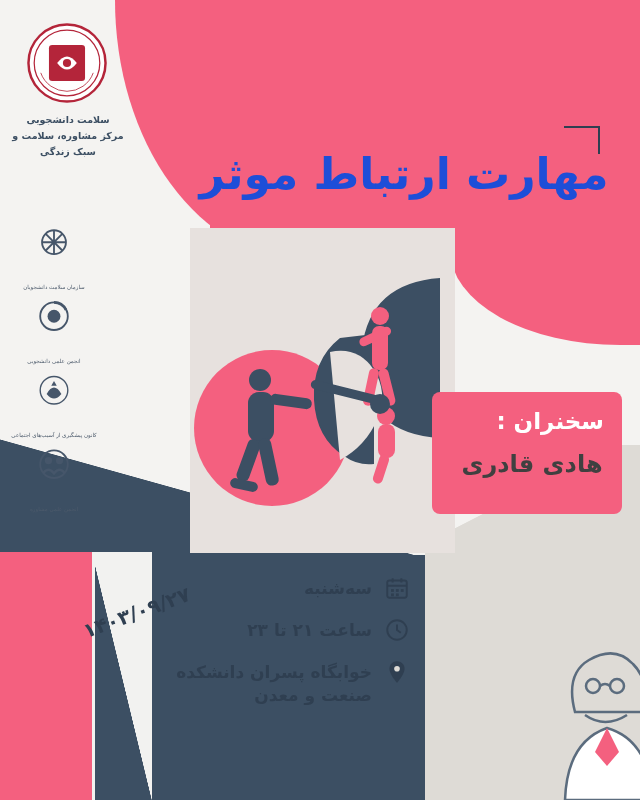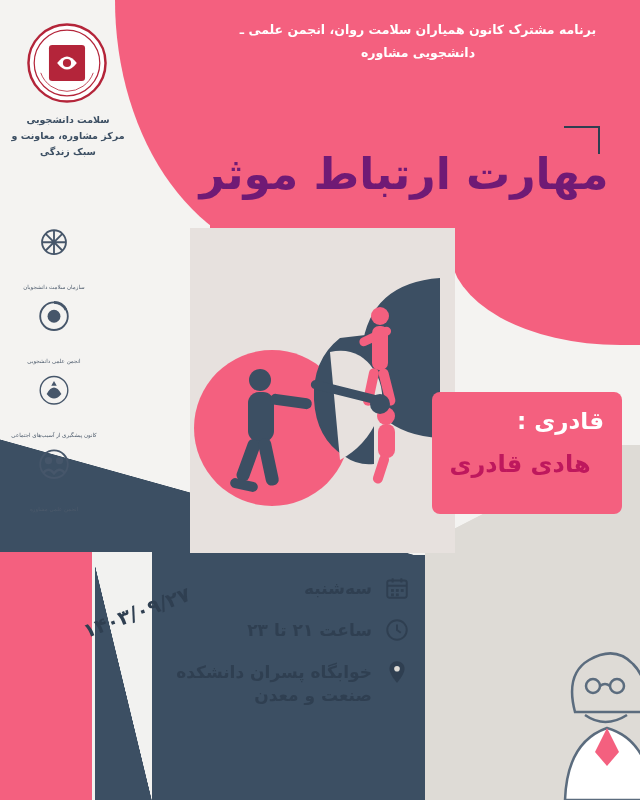--- a/index.html
+++ b/index.html
@@ -132,21 +132,21 @@
     font-size: 34px;
     font-weight: 700;
     direction: rtl;
   }
   .title-main {
     position: absolute;
     top: 148px;
     right: 22px;
     left: 190px;
     text-align: center;
-    color: #701a75;
+    color: #1d4ed8;
     font-size: 44px;
     font-weight: 700;
     direction: rtl;
     white-space: nowrap;
   }
   
   .title-rule {
     position: absolute;
     top: 126px;
     right: 40px;
@@ -234,24 +234,24 @@
     top: 408px;
     right: 36px;
     color: #ffffff;
     font-size: 23px;
     font-weight: 700;
     direction: rtl;
   }
   .speaker-name {
     position: absolute;
     top: 450px;
-    right: 40px;
+    right: 28px;
     width: 160px;
     text-align: center;
-    color: #be185d;
+    color: #404040;
     font-size: 24px;
     font-weight: 700;
     direction: rtl;
   }
 
   
   .info {
     position: absolute;
     top: 575px;
     right: 230px;
@@ -311,40 +311,39 @@
   <div class="bg-pink-bottom"></div>
   <div class="bg-navy-tri"></div>
   <div class="bg-navy"></div>
   <div class="bg-grey-top"></div>
   <div class="bg-grey"></div>
   <div class="bg-pink-corner"></div>
   <div class="bg-pink-corner-cut"></div>
   <div class="bg-seam"></div>
 
   <div class="header-lines">
-    <div>برنامه مشترک کانون همیاران سلامت روان، انجمن علمی ـ دانشجویی مشاوره</div>
   </div>
 
   <div class="title-rule"></div>
   <div class="title-rule-h"></div>
   <div class="title-main">مهارت ارتباط موثر</div>
 
   <div class="uni-logo">
     <svg viewBox="0 0 100 100" width="82" height="82" aria-hidden="true">
       <circle cx="50" cy="50" r="47" fill="#ffffff" stroke="#b4253a" stroke-width="3"></circle>
       <circle cx="50" cy="50" r="40" fill="none" stroke="#b4253a" stroke-width="1.5"></circle>
       <rect x="28" y="28" width="44" height="44" rx="4" fill="#b4253a"></rect>
       <path d="M38 50 q12 -16 24 0 q-12 16 -24 0 z" fill="#ffffff"></path>
       <circle cx="50" cy="50" r="5" fill="#b4253a"></circle>
       <path d="M18 62 a34 34 0 0 0 64 0" fill="none" stroke="#b4253a" stroke-width="1"></path>
     </svg>
   </div>
   <div class="uni-sub">
     <div>سلامت دانشجویی</div>
-    <div>مرکز مشاوره، معاونت و سبک زندگی</div>
+    <div>مرکز مشاوره، سلامت و سبک زندگی</div>
   </div>
 
   <div class="logo-col">
 
     <div class="logo-item">
       <svg viewBox="0 0 60 50" width="58" height="46" aria-hidden="true">
         <g fill="none" stroke="#46566a" stroke-width="2">
           <circle cx="30" cy="22" r="13"></circle>
           <path d="M30 9 L30 35 M17 22 L43 22 M21 13 L39 31 M39 13 L21 31"></path>
         </g>
@@ -415,21 +414,21 @@
         <rect x="72" y="210" width="13" height="48" rx="6" transform="rotate(-12 78 234)"></rect>
         <rect x="40" y="252" width="28" height="10" rx="5" transform="rotate(12 54 257)"></rect>
       </g>
 
       <rect x="120" y="160" width="74" height="9" rx="4.5" fill="#3c4f63" transform="rotate(14 157 164)"></rect>
       <circle cx="190" cy="176" r="10" fill="#3c4f63"></circle>
     </svg>
   </div>
 
   <div class="speaker-box"></div>
-  <div class="speaker-label">قادری :</div>
+  <div class="speaker-label">سخنران :</div>
   <div class="speaker-name">هادی قادری</div>
 
   <div class="info">
 
     <div class="info-row">
       <span class="info-icon">
         <svg viewBox="0 0 24 24" width="26" height="26" fill="none" stroke="#2f3f51" stroke-width="1.8">
           <rect x="3" y="5" width="18" height="16" rx="2"></rect>
           <path d="M3 10 H21 M8 3 V7 M16 3 V7"></path>
           <rect x="6.5" y="13" width="2.6" height="2.6" fill="#2f3f51" stroke="none"></rect>

